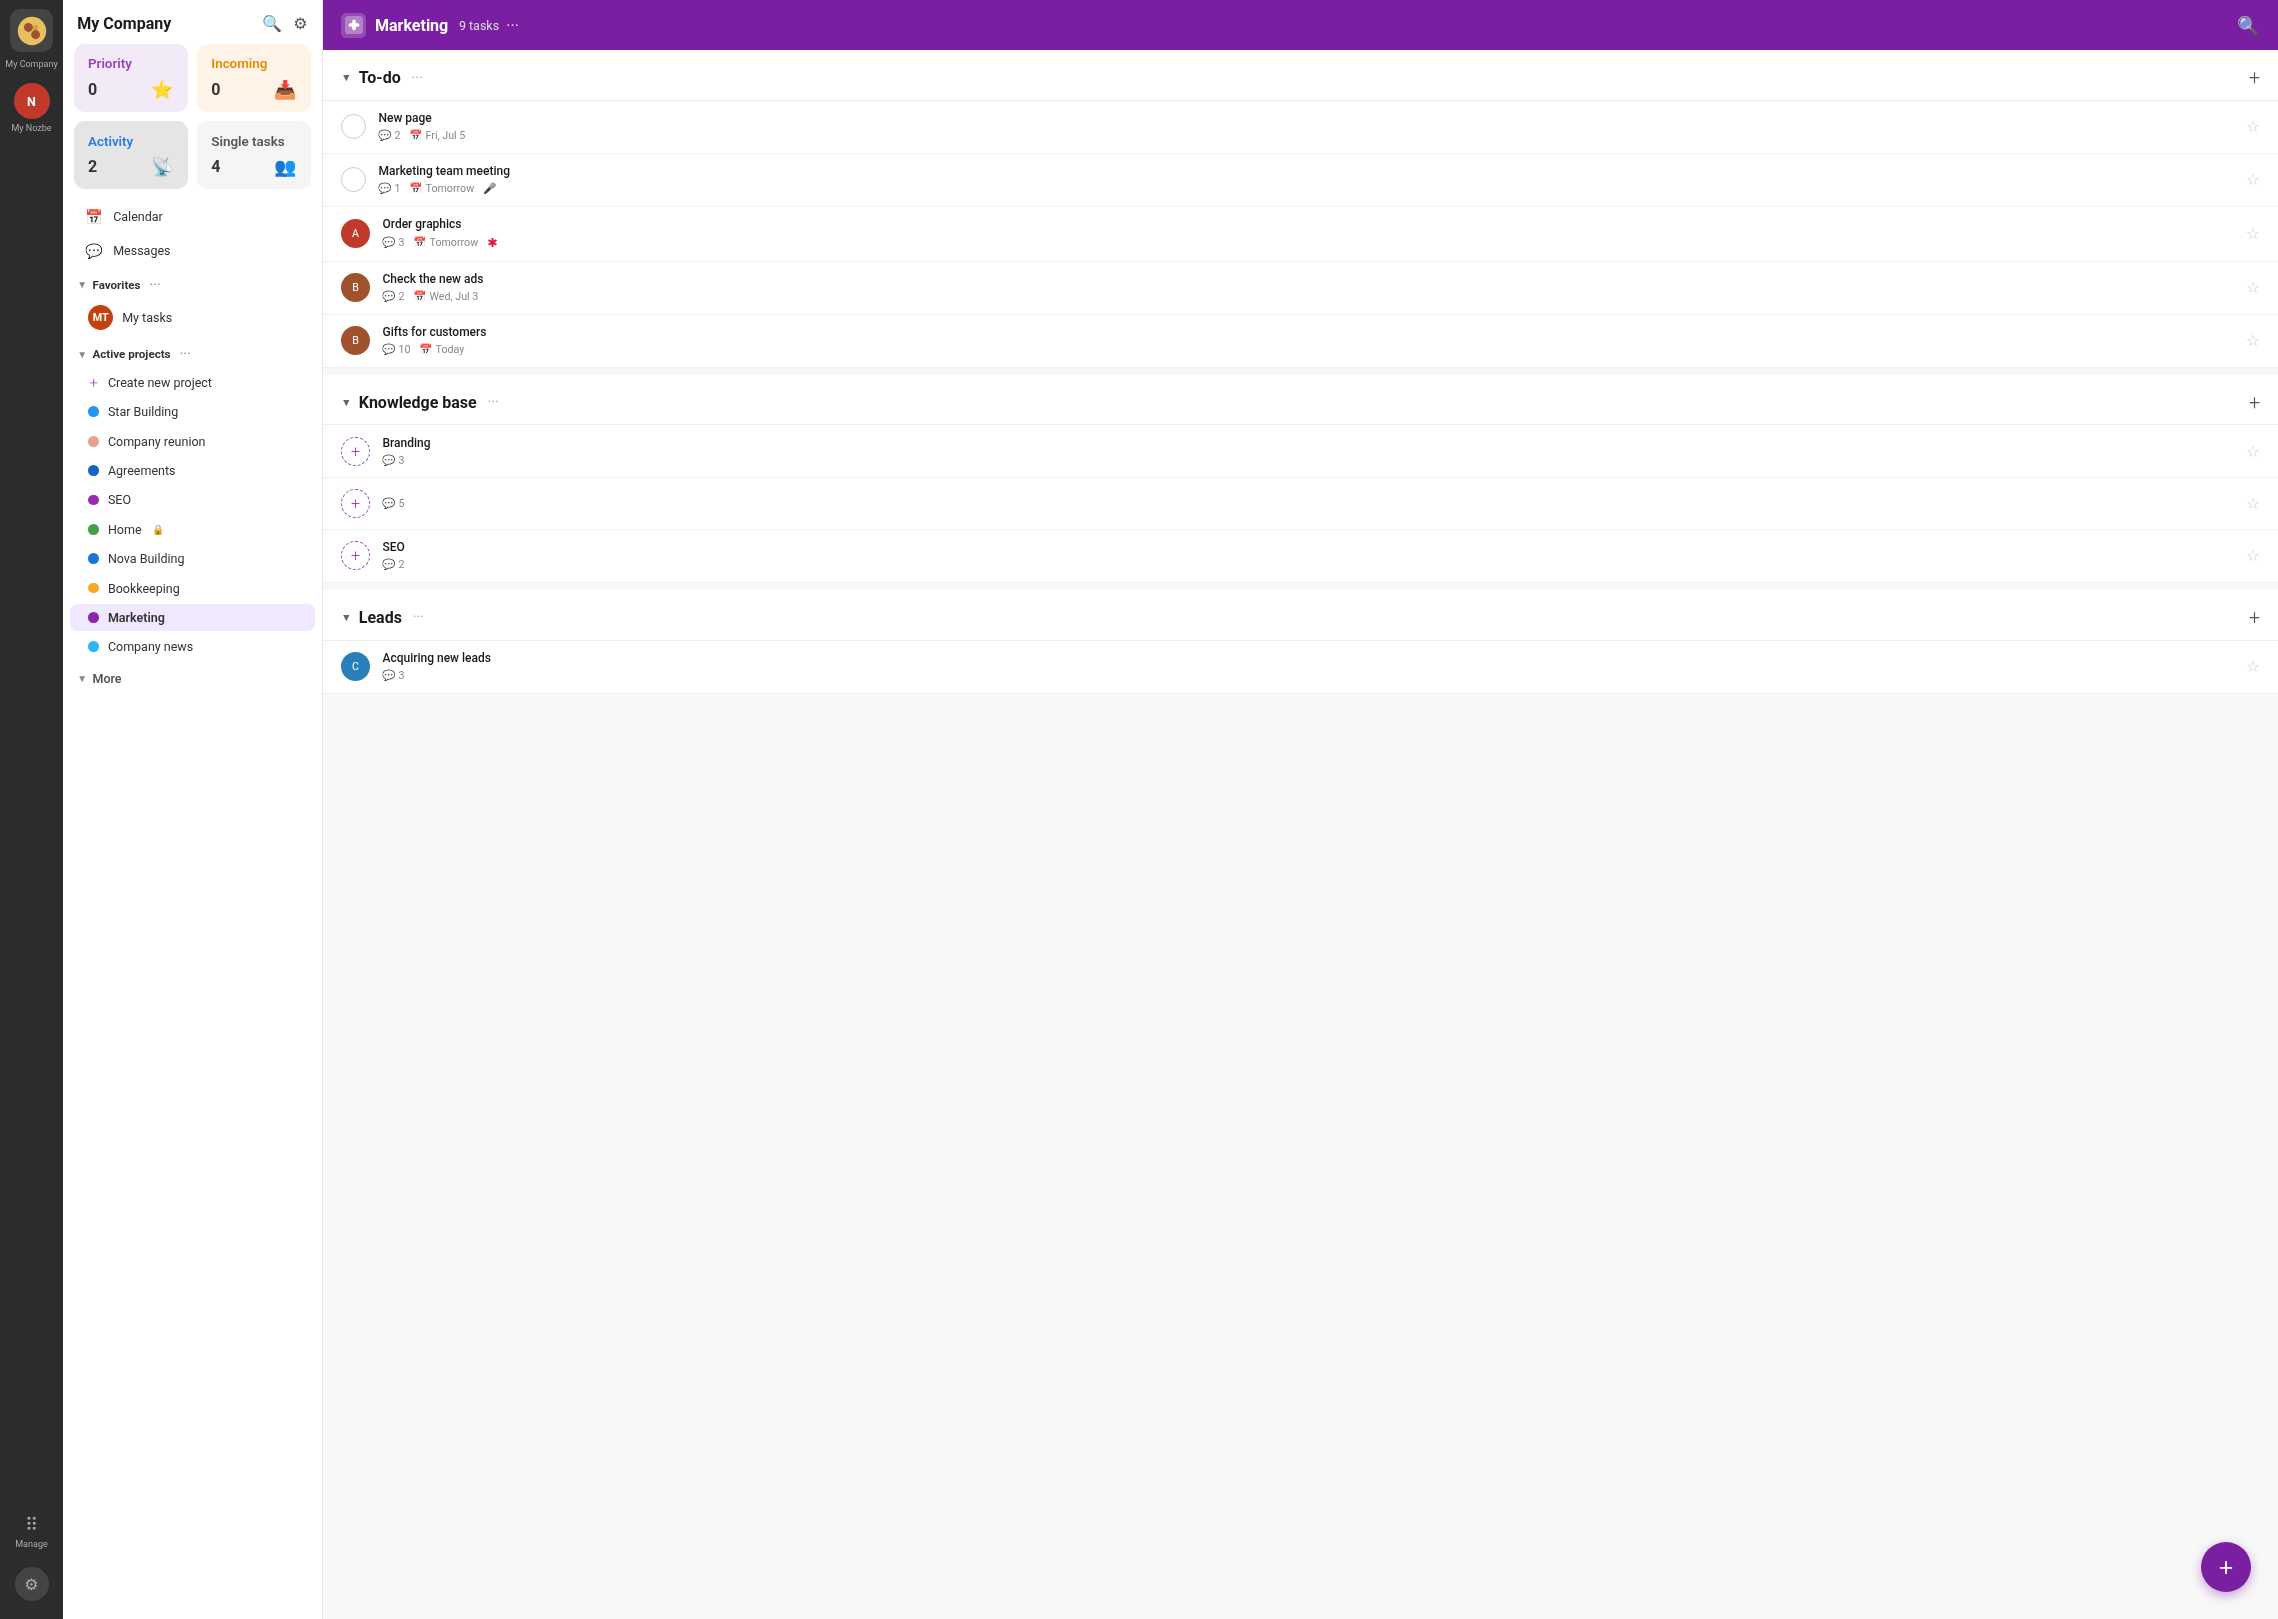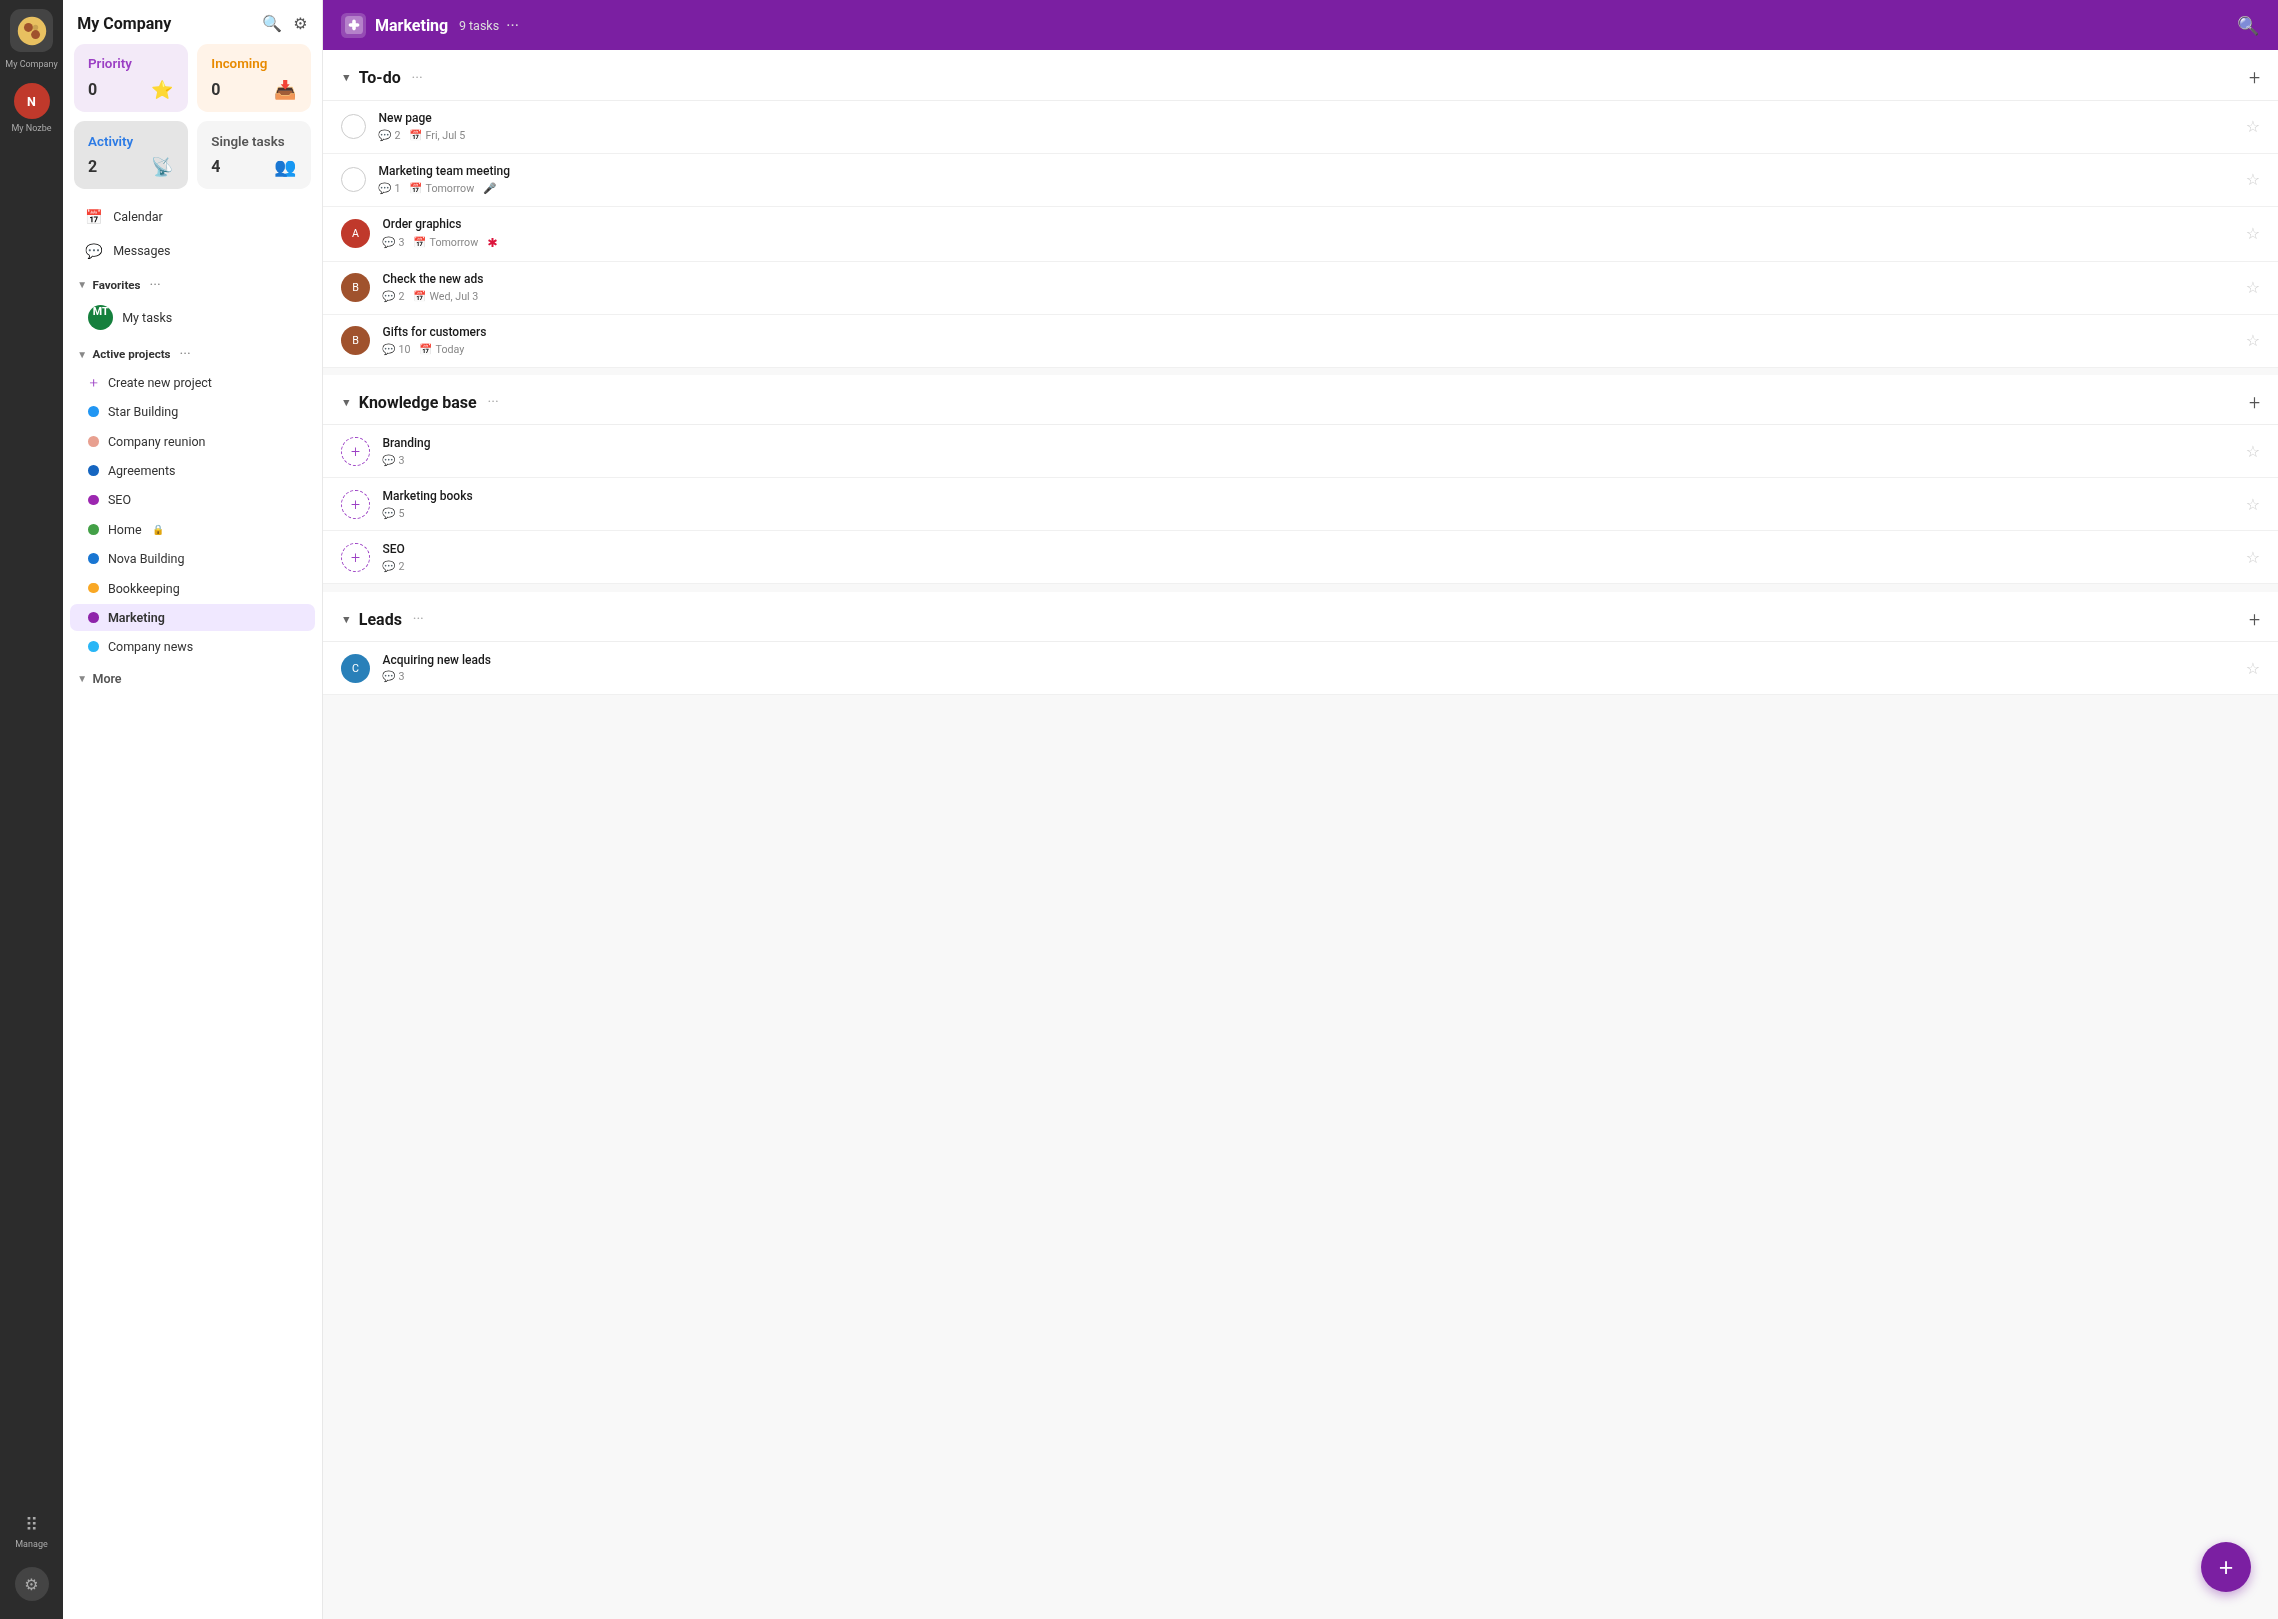--- a/index.html
+++ b/index.html
@@ -288,21 +288,21 @@
     <span class="nav-item-icon">💬</span>
     <span>Messages</span>
   </div>
 
   <div class="section-header">
     <span class="section-chevron">▼</span>
     <span class="section-title">Favorites</span>
     <span class="section-more">···</span>
   </div>
   <div class="project-item">
-    <div style="width:25px;height:25px;border-radius:50%;background:#15803d;display:flex;justify-content:center;flex-shrink:0;overflow:hidden;">
+    <div style="width:25px;height:25px;border-radius:50%;background:#c2410c;display:flex;align-items:center;justify-content:center;flex-shrink:0;overflow:hidden;">
       <span style="color:white;font-size:10.7px;font-weight:bold;">MT</span>
     </div>
     <span>My tasks</span>
   </div>
 
   <div class="section-header">
     <span class="section-chevron">▼</span>
     <span class="section-title">Active projects</span>
     <span class="section-more">···</span>
   </div>
@@ -488,21 +488,20 @@
               <span>💬</span> 3
             </span>
           </div>
         </div>
         <span class="task-star">☆</span>
       </div>
 
       <div class="task-row">
         <div class="task-avatar-plus">+</div>
         <div class="task-info">
-          <div class="task-name">Marketing books</div>
           <div class="task-meta">
             <span class="task-meta-item">
               <span>💬</span> 5
             </span>
           </div>
         </div>
         <span class="task-star">☆</span>
       </div>
 
       <div class="task-row">

